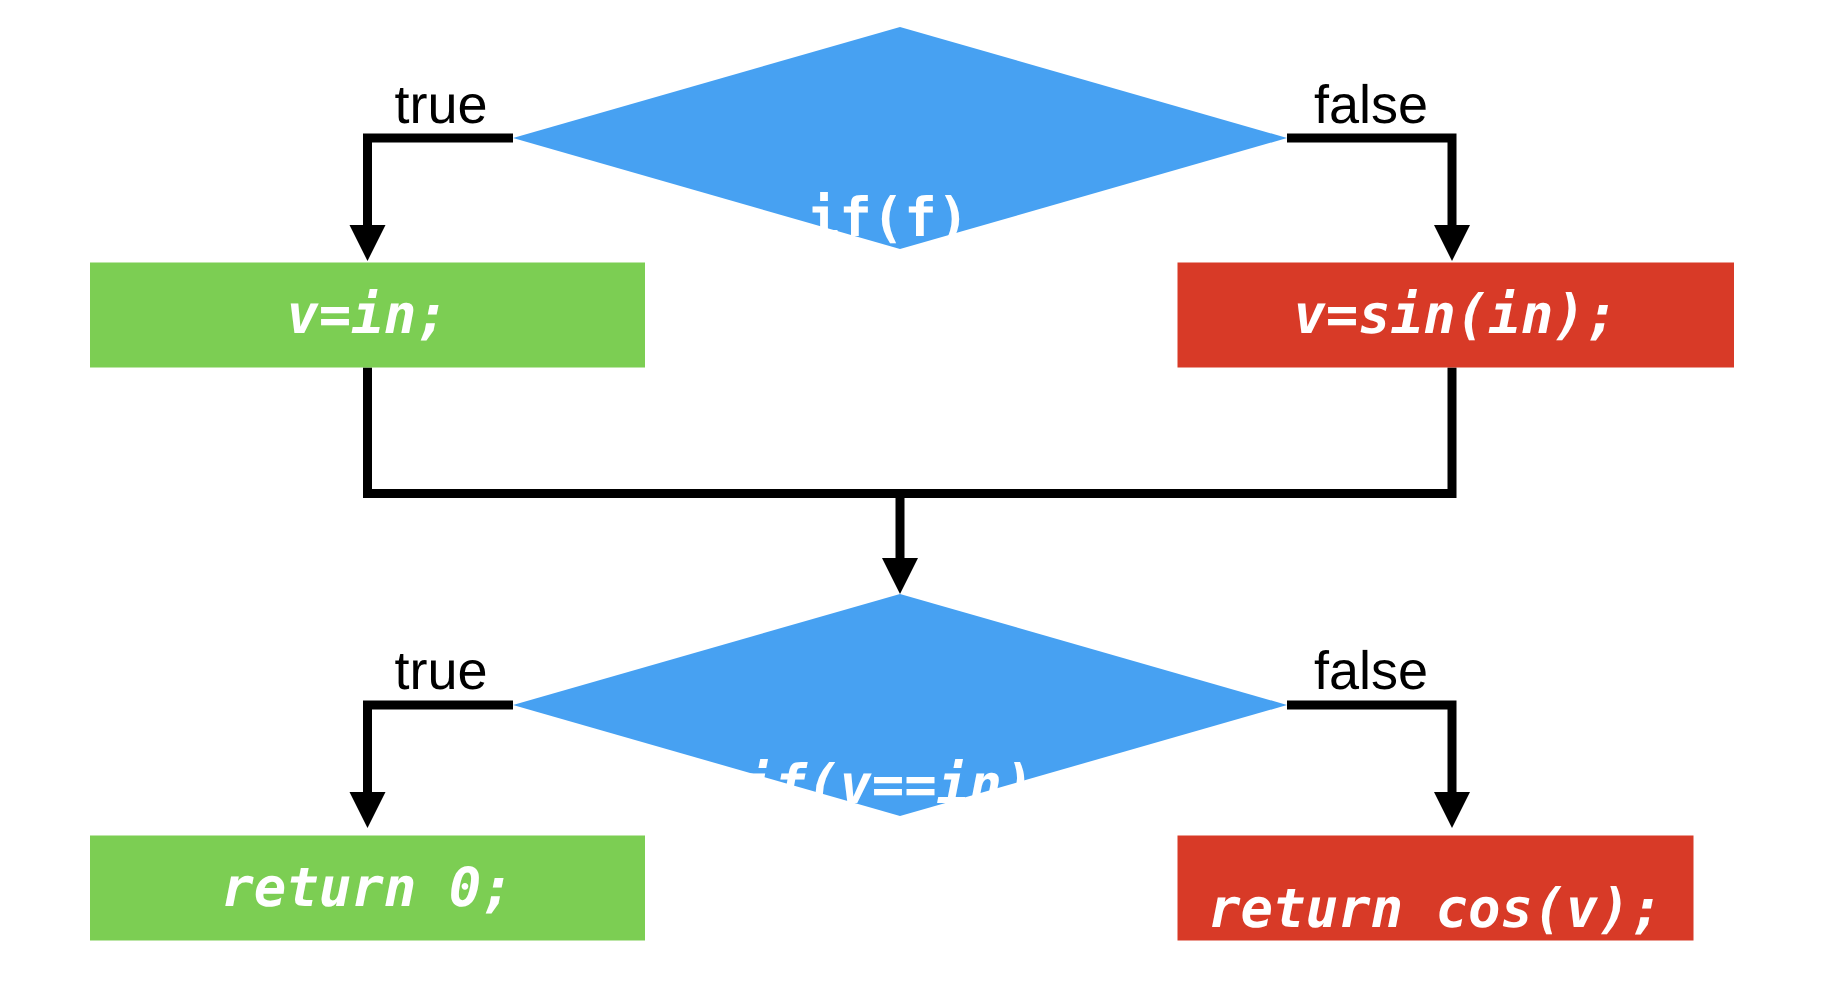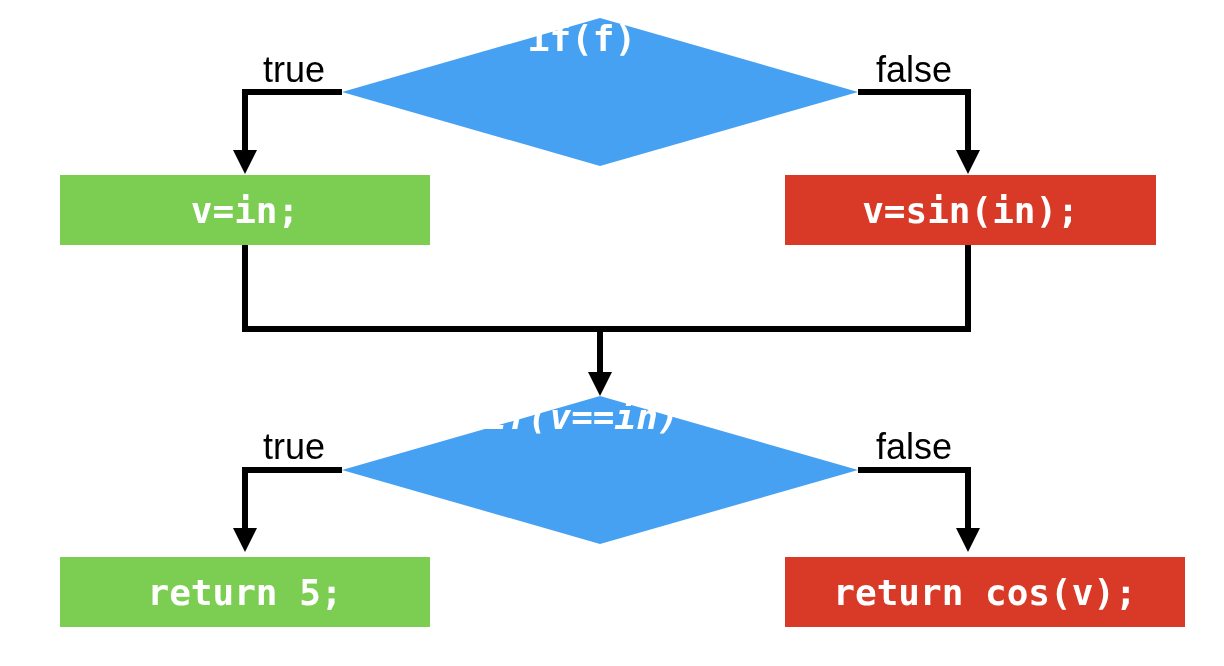--- a/index.html
+++ b/index.html
@@ -22,37 +22,38 @@
     width: 1224px;
     height: 666px;
   }
   .process-box {
     position: absolute;
     width: 370px;
     height: 70px;
     display: flex;
     align-items: center;
     justify-content: center;
+    font-style: italic;
   }
   .process-box.green { background: #7CCE53; }
   .process-box.red   { background: #D83A27; }
   .code-label {
     font-family: "DejaVu Sans Mono", monospace;
     font-weight: bold;
     font-size: 36px;
     color: #FFFFFF;
     white-space: pre;
   }
   .diamond-label-area {
     position: absolute;
-    left: 324px;
+    left: 334px;
     width: 516px;
     height: 148px;
     display: flex;
-    align-items: flex-start;
+    align-items: flex-end;
     justify-content: center;
     pointer-events: none;
   }
   .branch-label {
     position: absolute;
     font-family: "Liberation Sans", sans-serif;
     font-weight: normal;
     font-size: 36px;
     line-height: 38px;
     color: #000000;
@@ -60,21 +61,21 @@
   }
   .branch-true  { left: 245px; width: 98px;  }
   .branch-false { left: 858px; width: 112px; }
   .row1 { top: 51px;  }
   .row2 { top: 428px; }
 
   
   #p-true1  { left: 60px;  top: 175px; }
   #p-false1 { left: 785px; top: 175px; width: 371px; align-items: center; }
   #p-true2  { left: 60px;  top: 557px; }
-  #p-false2 { left: 785px; top: 557px; width: 400px; }
+  #p-false2 { left: 785px; top: 557px; width: 344px; align-items: flex-end; }
 
   #d1-label { top: 18px;  }
   #d2-label { top: 396px; font-style: italic; }
 
   .wire {
     fill: none;
     stroke: #000000;
     stroke-width: 6;
     stroke-linejoin: miter;
   }
@@ -121,19 +122,19 @@
     <span class="code-label">v=sin(in);</span>
   </div>
 
   <div id="d2-label" class="diamond-label-area">
     <span class="code-label">if(v==in)</span>
   </div>
   <div class="branch-label branch-true row2">true</div>
   <div class="branch-label branch-false row2">false</div>
 
   <div id="p-true2" class="process-box green">
-    <span class="code-label">return 5;</span>
+    <span class="code-label">return 0;</span>
   </div>
   <div id="p-false2" class="process-box red">
     <span class="code-label">return cos(v);</span>
   </div>
 
 </div>
 
 </body></html>

